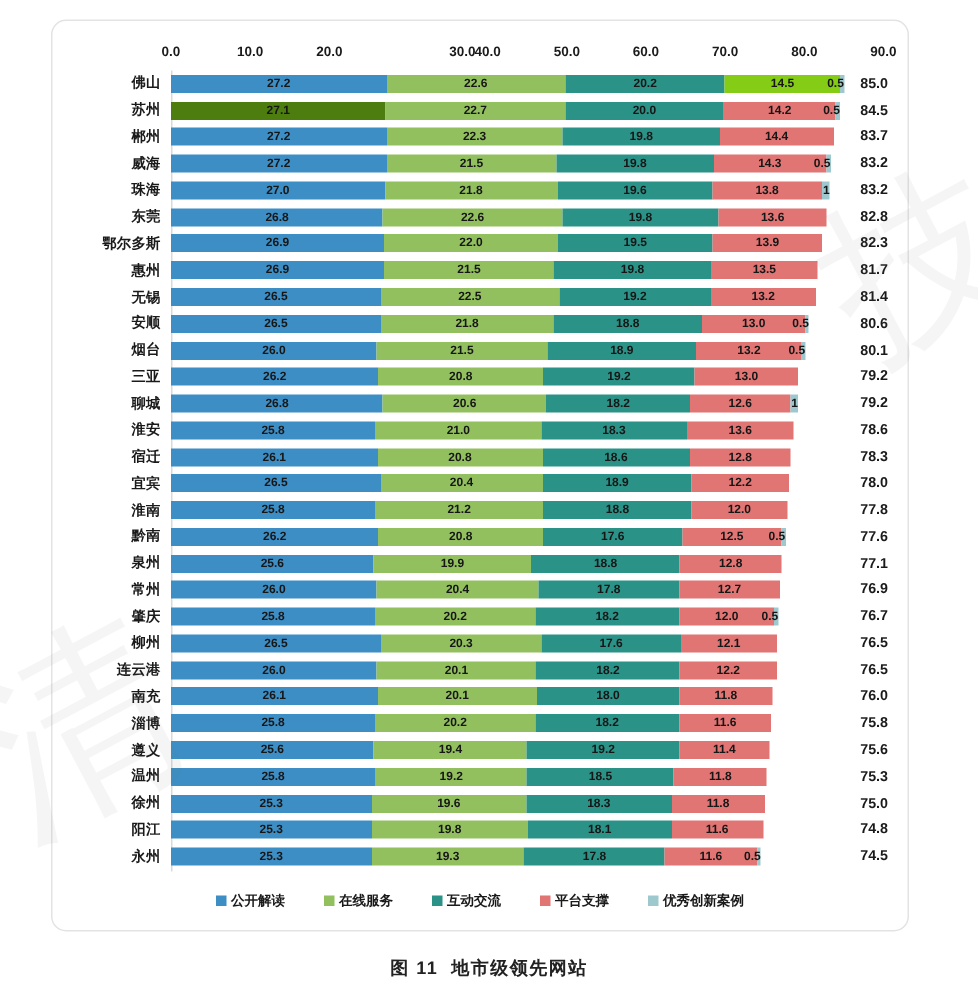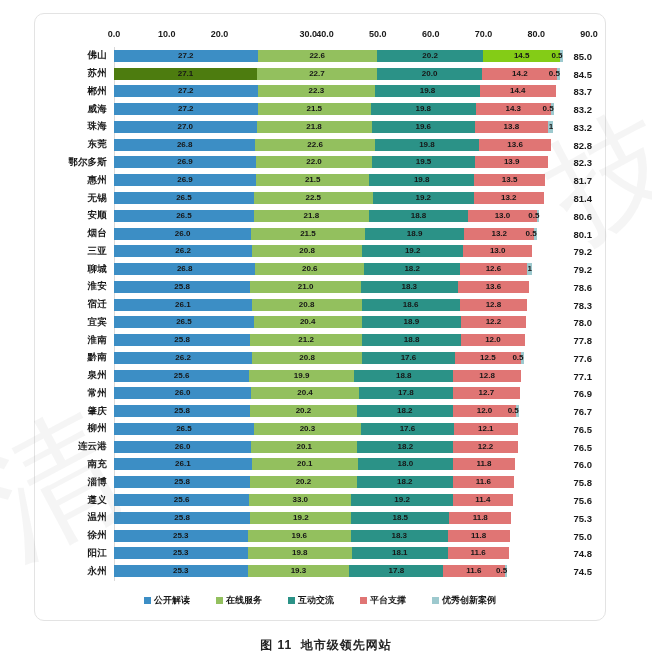--- a/index.html
+++ b/index.html
@@ -551,21 +551,21 @@
           </div>
           <span class="total">75.8</span>
         </div>
         <div class="row">
           <span class="city">遵义</span>
           <div class="track">
             <div class="seg" style="width: 28.4444%; background: rgb(60, 142, 197);">
               <span class="seg-label">25.6</span>
             </div>
             <div class="seg" style="width: 21.5556%; background: rgb(147, 192, 94);">
-              <span class="seg-label">33.0</span>
+              <span class="seg-label">19.4</span>
             </div>
             <div class="seg" style="width: 21.3333%; background: rgb(43, 146, 135);">
               <span class="seg-label">19.2</span>
             </div>
             <div class="seg" style="width: 12.6667%; background: rgb(224, 117, 116);">
               <span class="seg-label">11.4</span>
             </div>
           </div>
           <span class="total">75.6</span>
         </div>

